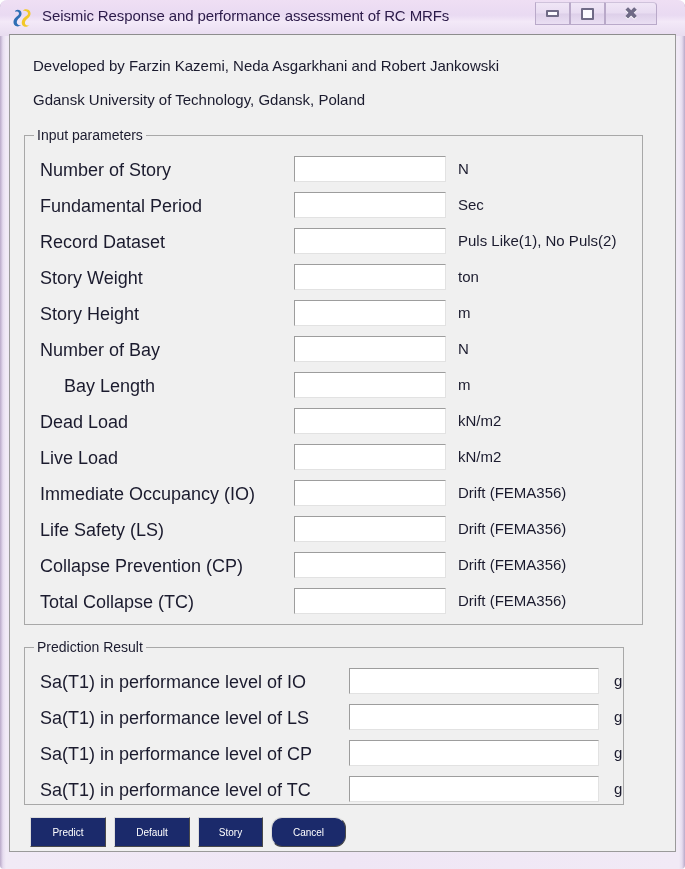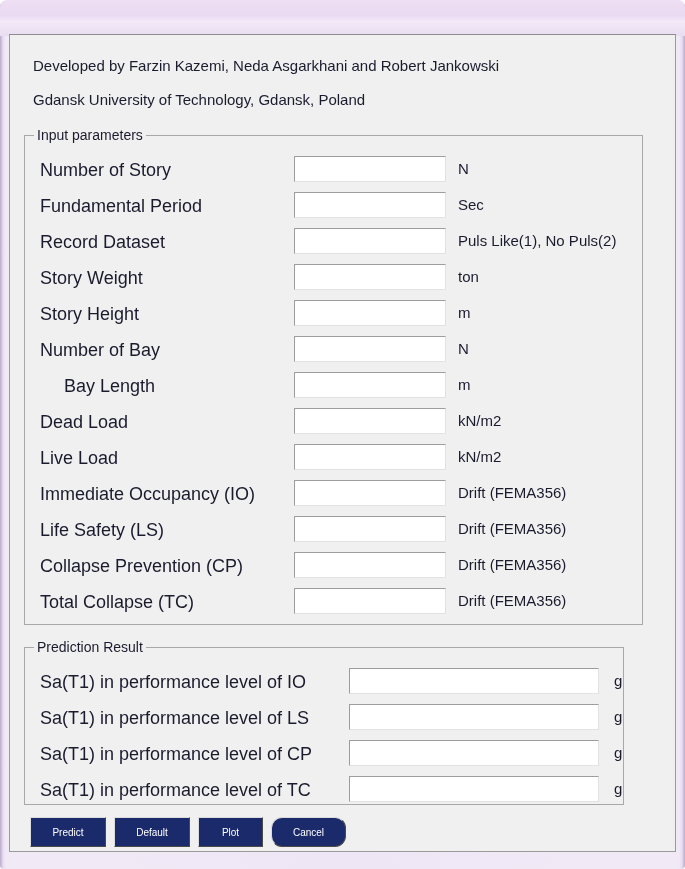--- a/index.html
+++ b/index.html
@@ -189,20 +189,39 @@
     text-align: center;
   }
 </style>
 </head>
 <body>
 
 <div id="window">
 
   <div id="window-glass-top"></div>
 
+  <div id="titlebar">
+    <div id="title-icon">
+      <svg width="22" height="22" viewBox="0 0 22 22">
+        <path d="M3 5 C3 2, 9 2, 9.5 6 C10 10, 6 11, 5 14 C4 17, 7 19, 9 18 C6 21, 1 19, 1.5 14.5 C2 10, 7 9, 7 6.5 C7 4.5, 4 4, 3 5 Z" fill="#2f6fb5"></path>
+        <path d="M11 4 C11.5 1.5, 18 1.5, 18.5 6 C19 10.5, 14 11.5, 13 15 C12.3 17.6, 15 19.5, 17.5 18 C14.5 21.5, 9 19.5, 9.8 14.8 C10.6 10, 16 9.2, 16 6.5 C16 4.2, 12.5 3.2, 11 4 Z" fill="#f2c829"></path>
+      </svg>
+    </div>
+    <div id="title-text">Seismic Response and performance assessment of RC MRFs</div>
+
+    <div class="winbtn" id="btn-min">
+      <span class="glyph-min"></span>
+    </div>
+    <div class="winbtn" id="btn-max">
+      <span class="glyph-max"></span>
+    </div>
+    <div class="winbtn" id="btn-close">
+      <span class="glyph-close">✖</span>
+    </div>
+  </div>
 
   <div id="client">
 
     <div class="hdr-line" id="hdr1">Developed by Farzin Kazemi, Neda Asgarkhani and Robert Jankowski</div>
     <div class="hdr-line" id="hdr2">Gdansk University of Technology, Gdansk, Poland</div>
 
     <div class="groupbox" id="group-input">
       <div class="group-title">Input parameters</div>
       <div id="input-rows">
           <div class="row-label" style="left: 15px; top: 24px;">Number of Story</div>
@@ -261,18 +280,18 @@
           <div class="row-unit" style="left: 589px; top: 96px;">g</div>
           <div class="row-label" style="left: 15px; top: 132px;">Sa(T1) in performance level of TC</div>
           <input type="text" class="textfield" style="left: 324px; top: 128px; width: 250px; height: 26px;">
           <div class="row-unit" style="left: 589px; top: 132px;">g</div>
         </div>
     </div>
 
     <div id="button-bar">
         <button class="dlgbtn" style="left: 20px; top: 782px; width: 76px; background: rgb(27, 42, 107);">Predict</button>
         <button class="dlgbtn" style="left: 104px; top: 782px; width: 76px; background: rgb(27, 42, 107);">Default</button>
-        <button class="dlgbtn" style="left: 188px; top: 782px; width: 65px; background: rgb(27, 42, 107);">Plot</button>
+        <button class="dlgbtn" style="left: 188px; top: 782px; width: 65px; background: rgb(27, 42, 107);">Story</button>
         <button class="dlgbtn" style="left: 261px; top: 782px; width: 75px; background: rgb(27, 42, 107); border-radius: 11px;">Cancel</button>
       </div>
 
   </div>
 </div>
 
 </body></html>

